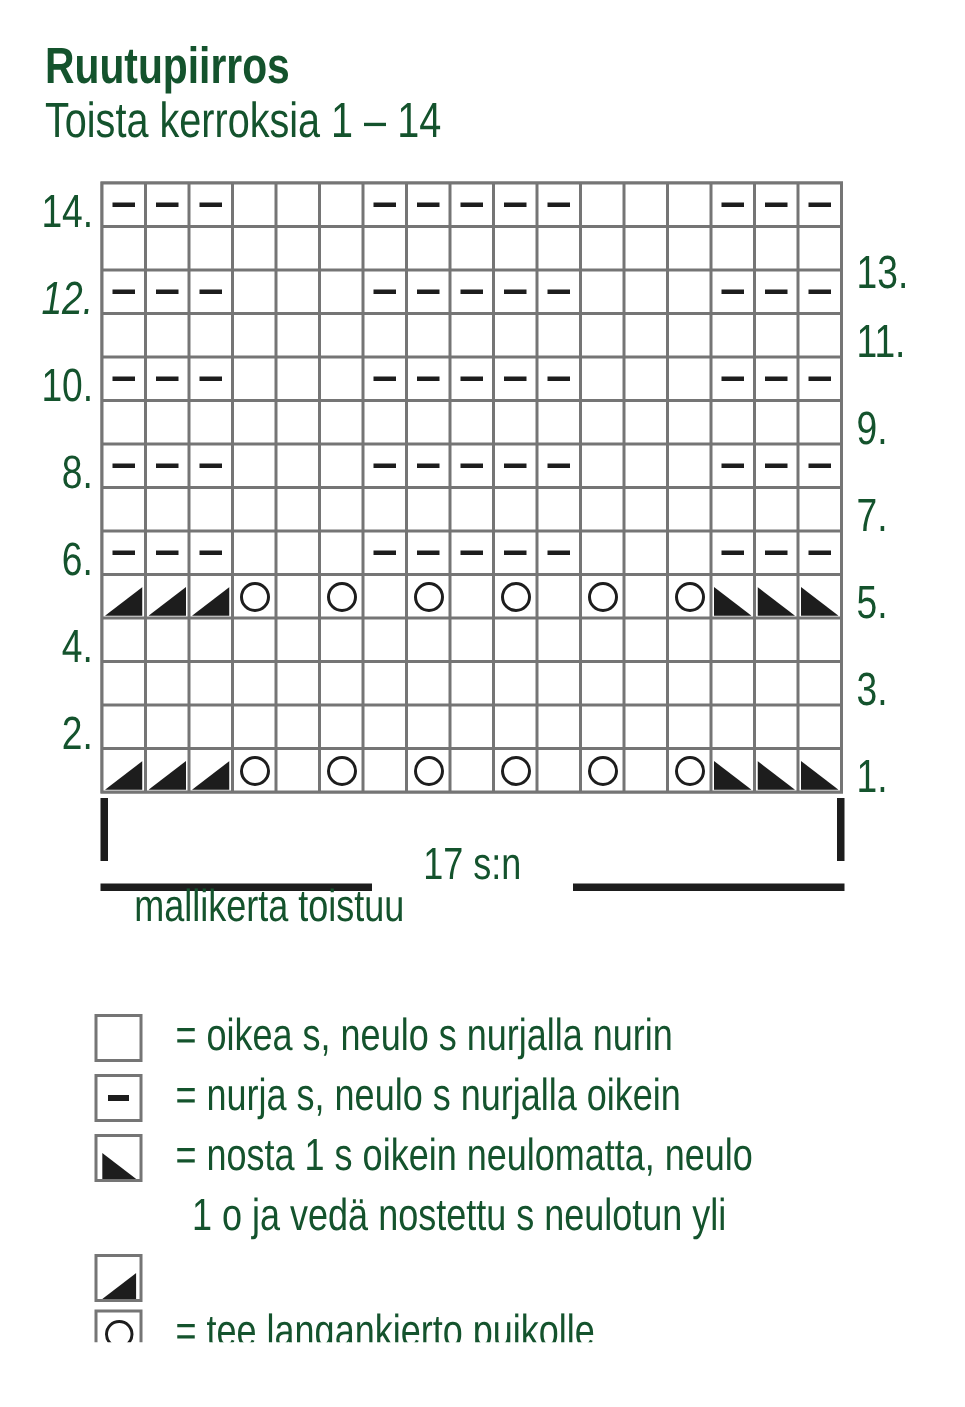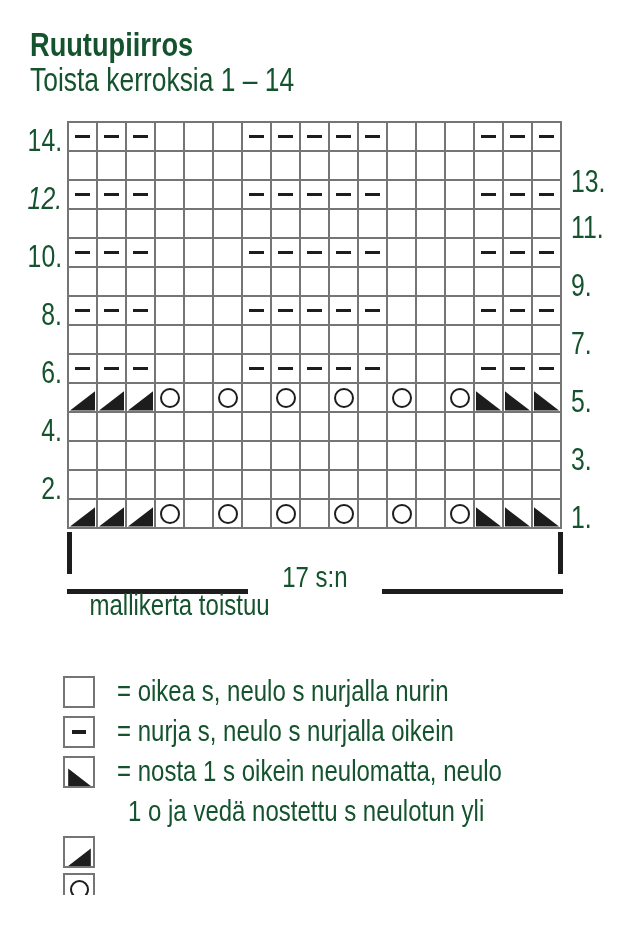--- a/index.html
+++ b/index.html
@@ -535,16 +535,19 @@
         <div class="lbox tri">
           <svg viewBox="0 0 26 23" class="sym-tri">
             <polygon points="0,23 26,23 26,3"></polygon>
           </svg>
         </div>
       </div>
       <div class="legend-item">
         <div class="lbox">
           <div class="sym-yo"></div>
         </div>
+        <div class="ltext">
+          <div><span class="cond">= tee langankierto puikolle</span></div>
+        </div>
       </div>
     </div>
 
 </div>
 
 </body></html>

